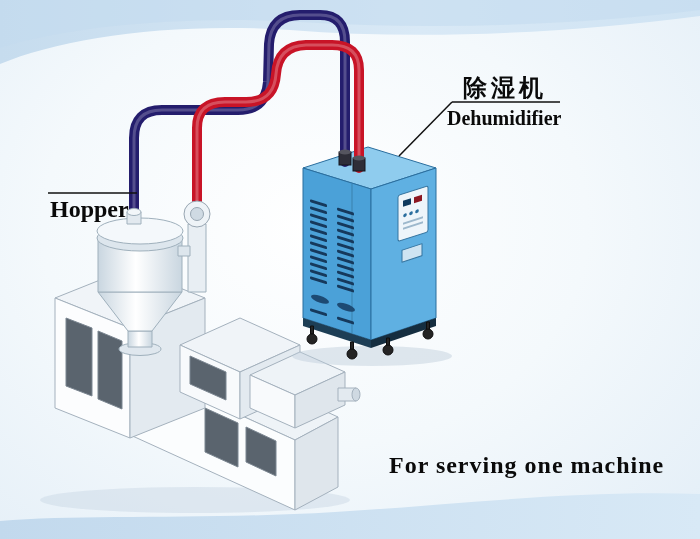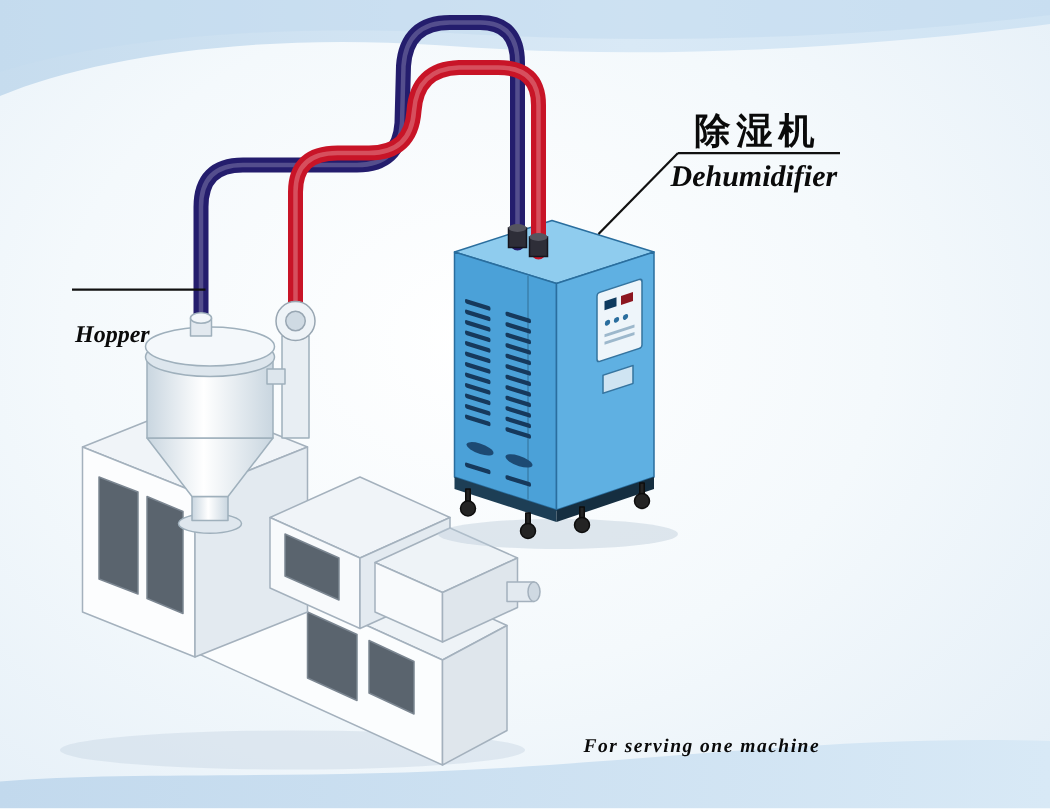--- a/index.html
+++ b/index.html
@@ -4,27 +4,27 @@
 <style>
   html,body{margin:0;padding:0;}
   .stage{
     position:relative;width:700px;height:539px;overflow:hidden;
     background:radial-gradient(ellipse at 45% 42%, #ffffff 0%, #f4f9fc 50%, #e3eef7 100%);
     font-family:"Liberation Sans",sans-serif;color:#111;
   }
   .stage svg.scene{position:absolute;left:0;top:0;}
   .lbl{position:absolute;white-space:nowrap;line-height:1;}
   .cn{font-weight:bold;color:#0a0a0a;}
-  .en{font-family:"Liberation Serif",serif;font-weight:bold;color:#0a0a0a;font-style:italic;}
+  .en{font-family:"Liberation Serif",serif;font-weight:bold;color:#0a0a0a;}
   .label-hopper-cn{left:50px;top:166px;font-size:24px;letter-spacing:3px;}
-  .label-hopper-en{left:50px;top:216px;font-size:16px;}
+  .label-hopper-en{left:50px;top:197px;font-size:24px;}
   .label-dehum-cn{left:463px;top:76px;font-size:24px;letter-spacing:4px;text-align:center;}
   .label-dehum-en{left:447px;top:108px;font-size:20px;}
   .caption-cn{left:385px;top:442px;font-size:26px;letter-spacing:2px;}
-  .caption-en{left:389px;top:490px;font-size:13px;letter-spacing:1px;}
+  .caption-en{left:389px;top:453px;font-size:24px;letter-spacing:1px;}
 </style>
 </head>
 <body>
 
 <div class="stage">
 <svg class="scene" width="700" height="539" viewBox="0 0 700 539">
   <defs>
     <linearGradient id="topBand" x1="0" y1="0" x2="1" y2="0">
       <stop offset="0" stop-color="#c6dcee"></stop>
           <stop offset="0.6" stop-color="#d9e9f6"></stop>

